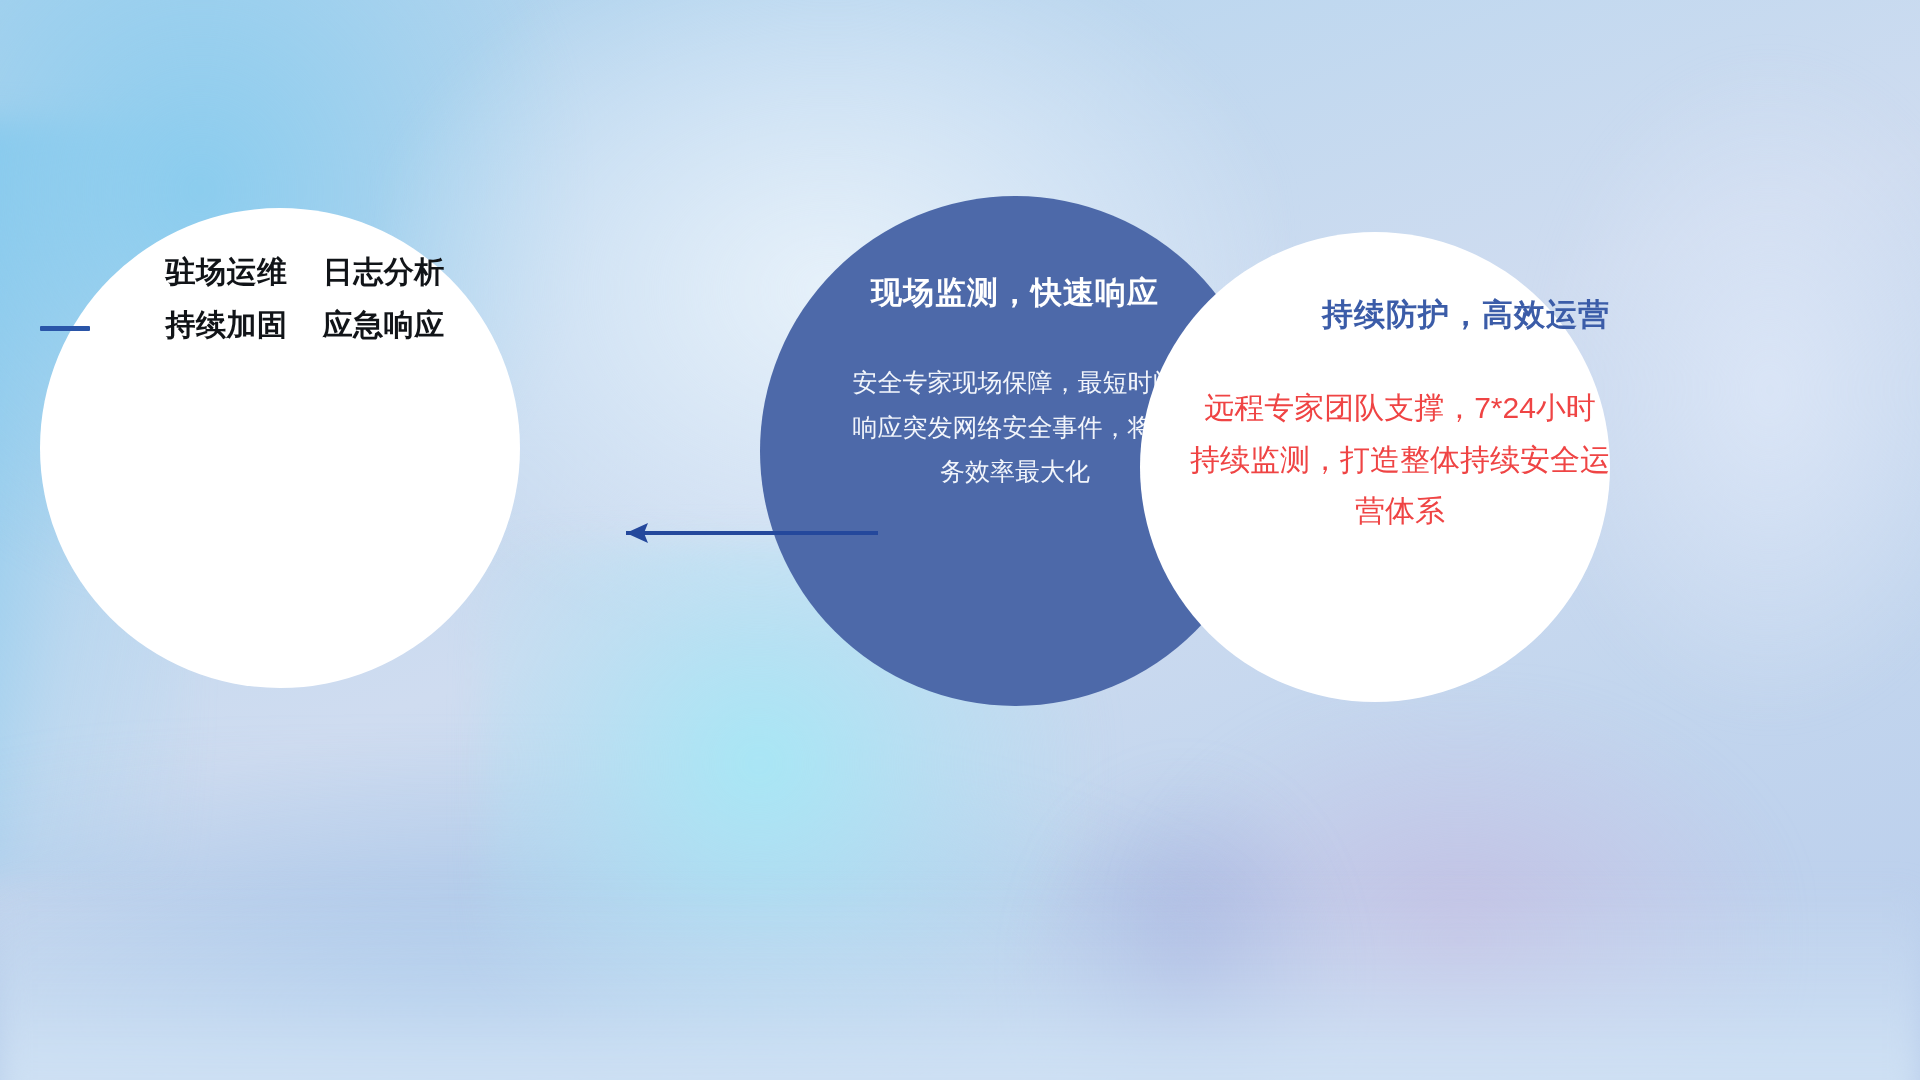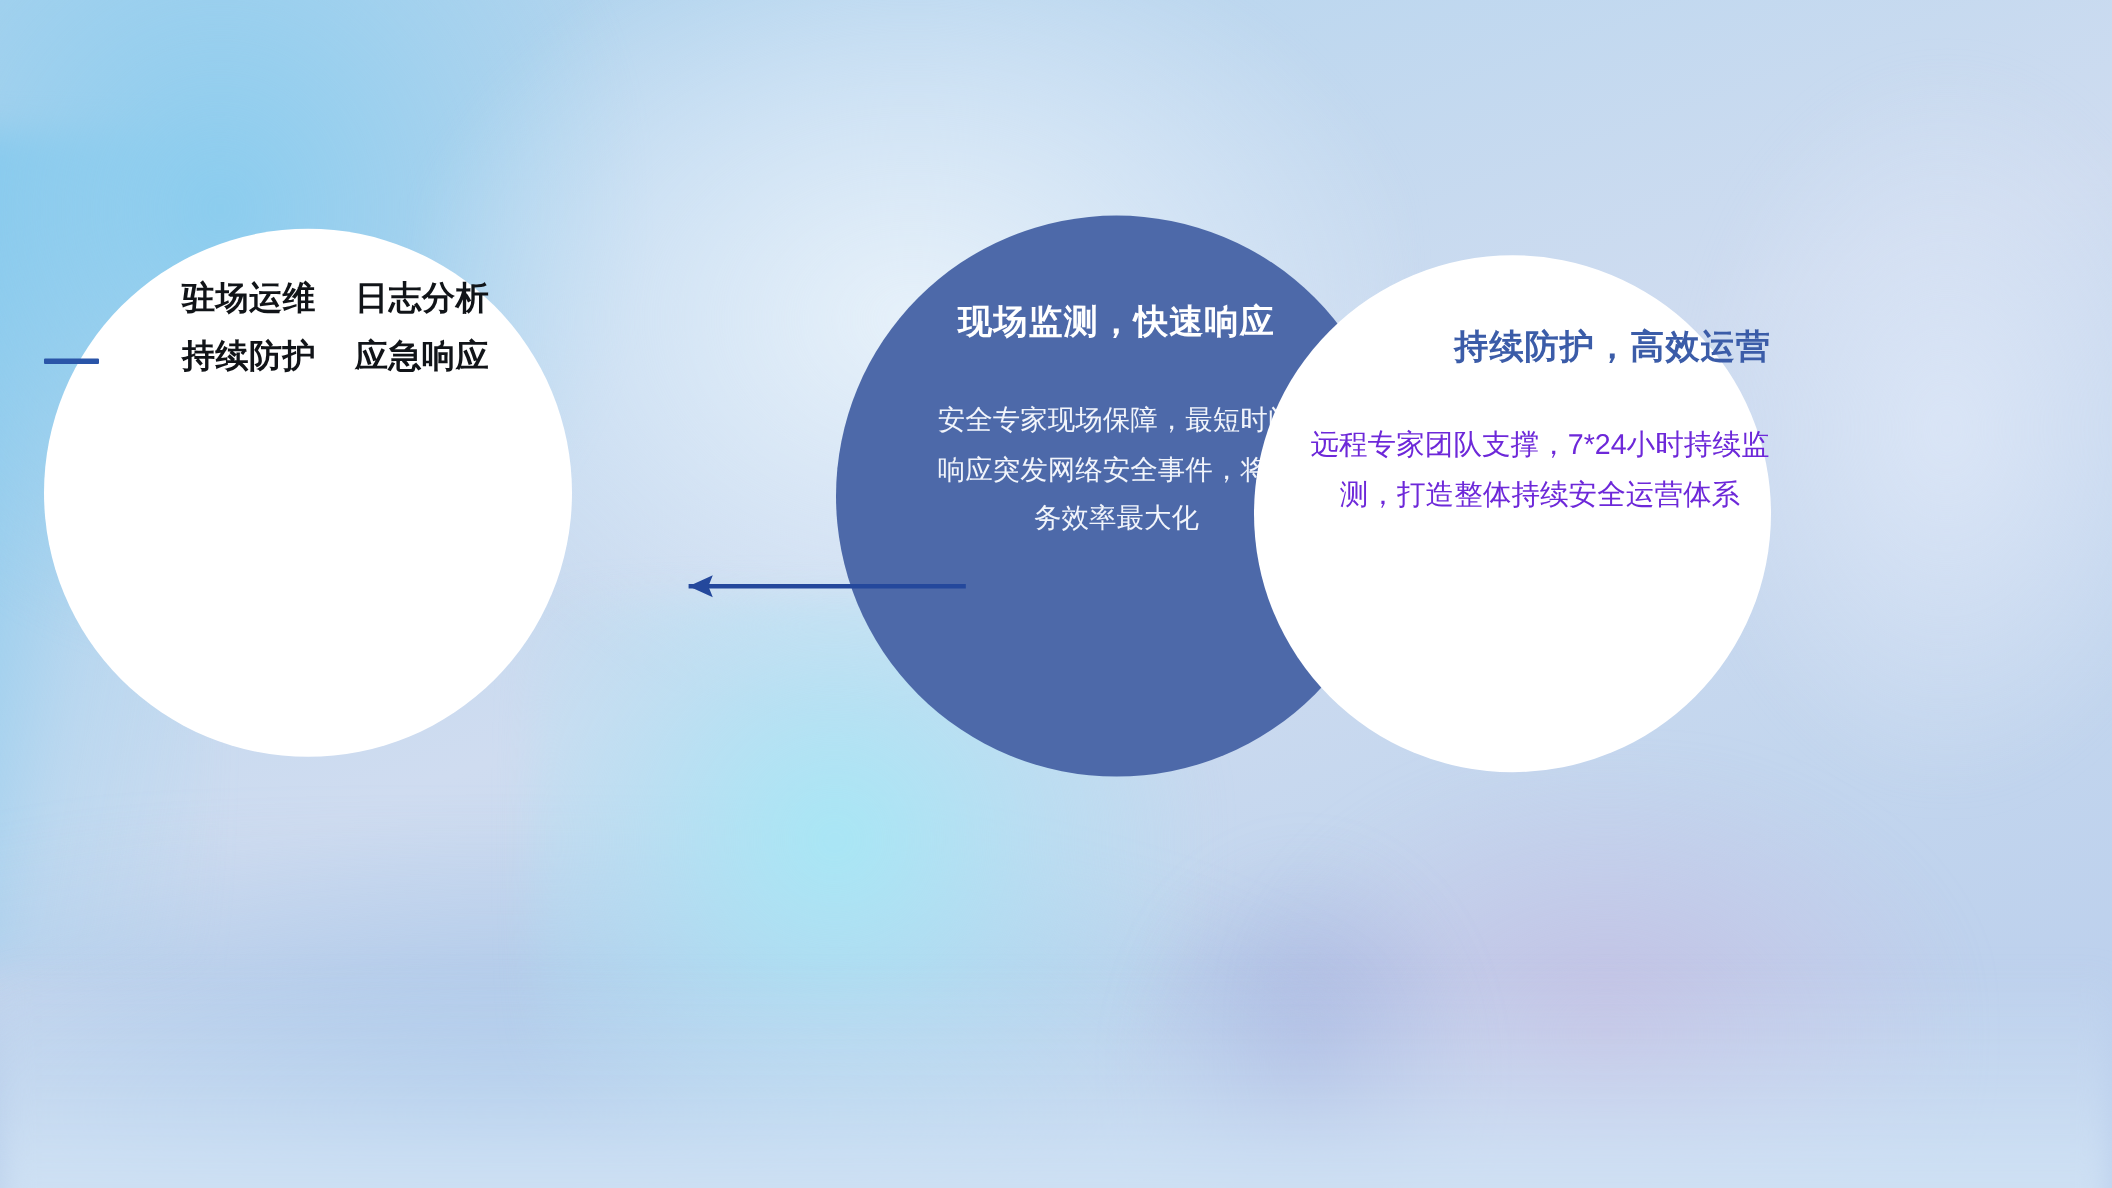--- a/index.html
+++ b/index.html
@@ -115,21 +115,21 @@
     z-index:5;
     display:flex; flex-direction:column; align-items:flex-end;
     padding-top:62px;
   }
   #right-title{
     color:#3b5ca8; font-weight:bold; font-size:31px; letter-spacing:1px;
     white-space:nowrap;
   }
   #right-body{
     margin-top:46px; width:420px;
-    color:#6d28d9; font-size:26px; line-height:1.72;
+    color:#ef4444; font-size:30px; line-height:1.72;
     text-align:center;
   }
 
   
   #arrow{
     position:absolute; left:600px; top:516px; width:280px; height:34px;
     z-index:6;
   }
 </style>
 </head>
@@ -145,21 +145,21 @@
   <div class="bgl bg-cyan"></div>
   <div class="bgl bg-violet"></div>
   <div class="bgl bg-violet2"></div>
   <div class="bgl bg-lightwash"></div>
 </div>
 
 <div class="circle" id="circle-left">
   <div id="left-dash" style="background: rgb(42, 85, 168);"></div>
   <div id="left-lines">
     <div class="ln">驻场运维    日志分析</div>
-    <div class="ln">持续防护    应急响应</div>
+    <div class="ln">持续加固    应急响应</div>
   </div>
 </div>
 
 <div class="circle" id="circle-mid" style="background: rgb(77, 105, 169);">
   <div id="mid-inner">
     <div id="mid-title">现场监测，快速响应</div>
     <div id="mid-body">安全专家现场保障，最短时间响应突发网络安全事件，将服务效率最大化</div>
   </div>
 </div>
 

